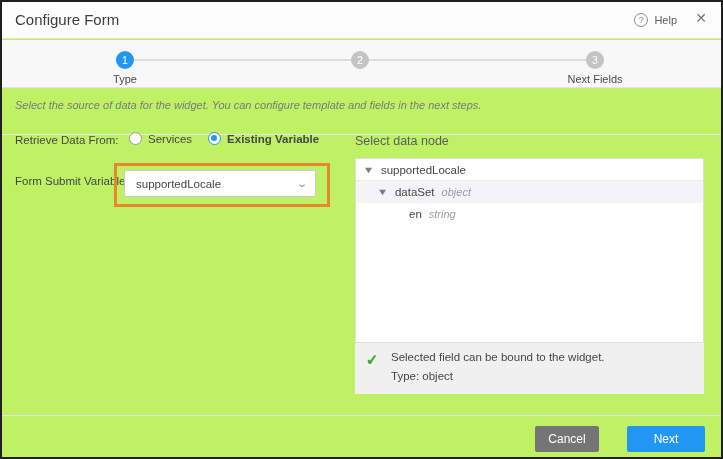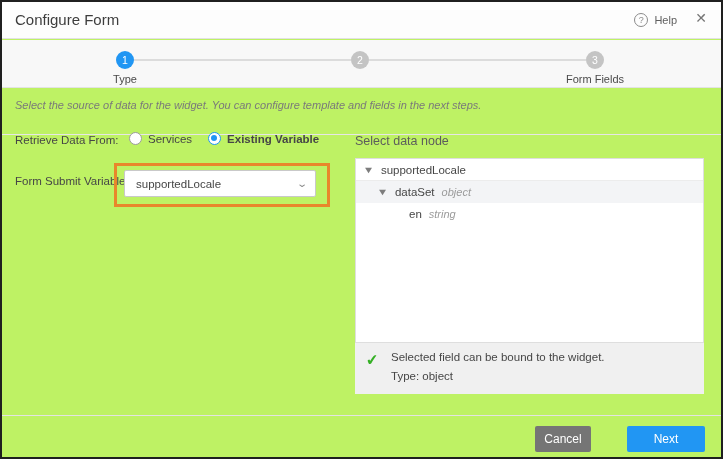--- a/index.html
+++ b/index.html
@@ -107,21 +107,21 @@
     font-size: 15px; font-weight: bold; transform: rotate(-6deg);
   }
   .validation-msg { position: absolute; left: 36px; top: 8px; font-size: 11.5px; color: #464646; }
   .validation-type { position: absolute; left: 36px; top: 27px; font-size: 11.5px; color: #464646; text-align: center; }
   
   .footer-divider { position: absolute; left: 0; top: 413px; right: 0; height: 1px; background: #e3e3e3; }
   .btn {
     position: absolute; top: 424px; height: 26px; border: none; border-radius: 2px;
     color: #fff; font-size: 12px; font-family: inherit; cursor: pointer; text-align: center;
   }
-  .btn-cancel { left: 533px; width: 56px; background: #757575; }
+  .btn-cancel { left: 533px; width: 64px; background: #757575; }
   .btn-next { left: 625px; width: 78px; background: #2196f3; }
 </style>
 </head>
 <body>
 
 <div class="dialog">
 
   <div class="header">
     <div class="title">Configure Form</div>
     <div class="help-group">
@@ -131,21 +131,21 @@
     <div class="close-btn">✕</div>
   </div>
 
   <div class="stepper">
     <div class="step-line line-1"></div>
     <div class="step-line line-2"></div>
     <div class="step-circle active circle-1">1</div>
     <div class="step-circle inactive circle-2">2</div>
     <div class="step-circle inactive circle-3">3</div>
     <div class="step-label label-1">Type</div>
-    <div class="step-label label-3">Form Fields</div>
+    <div class="step-label label-3">Next Fields</div>
   </div>
 
   <div class="description">
     <span>Select the source of data for the widget. You can configure template and fields in the next steps.</span>
   </div>
 
   <div class="field-label lbl-retrieve">Retrieve Data From:</div>
   <div class="radio-group">
     <span class="radio-opt">
       <span class="radio-circle"></span>

